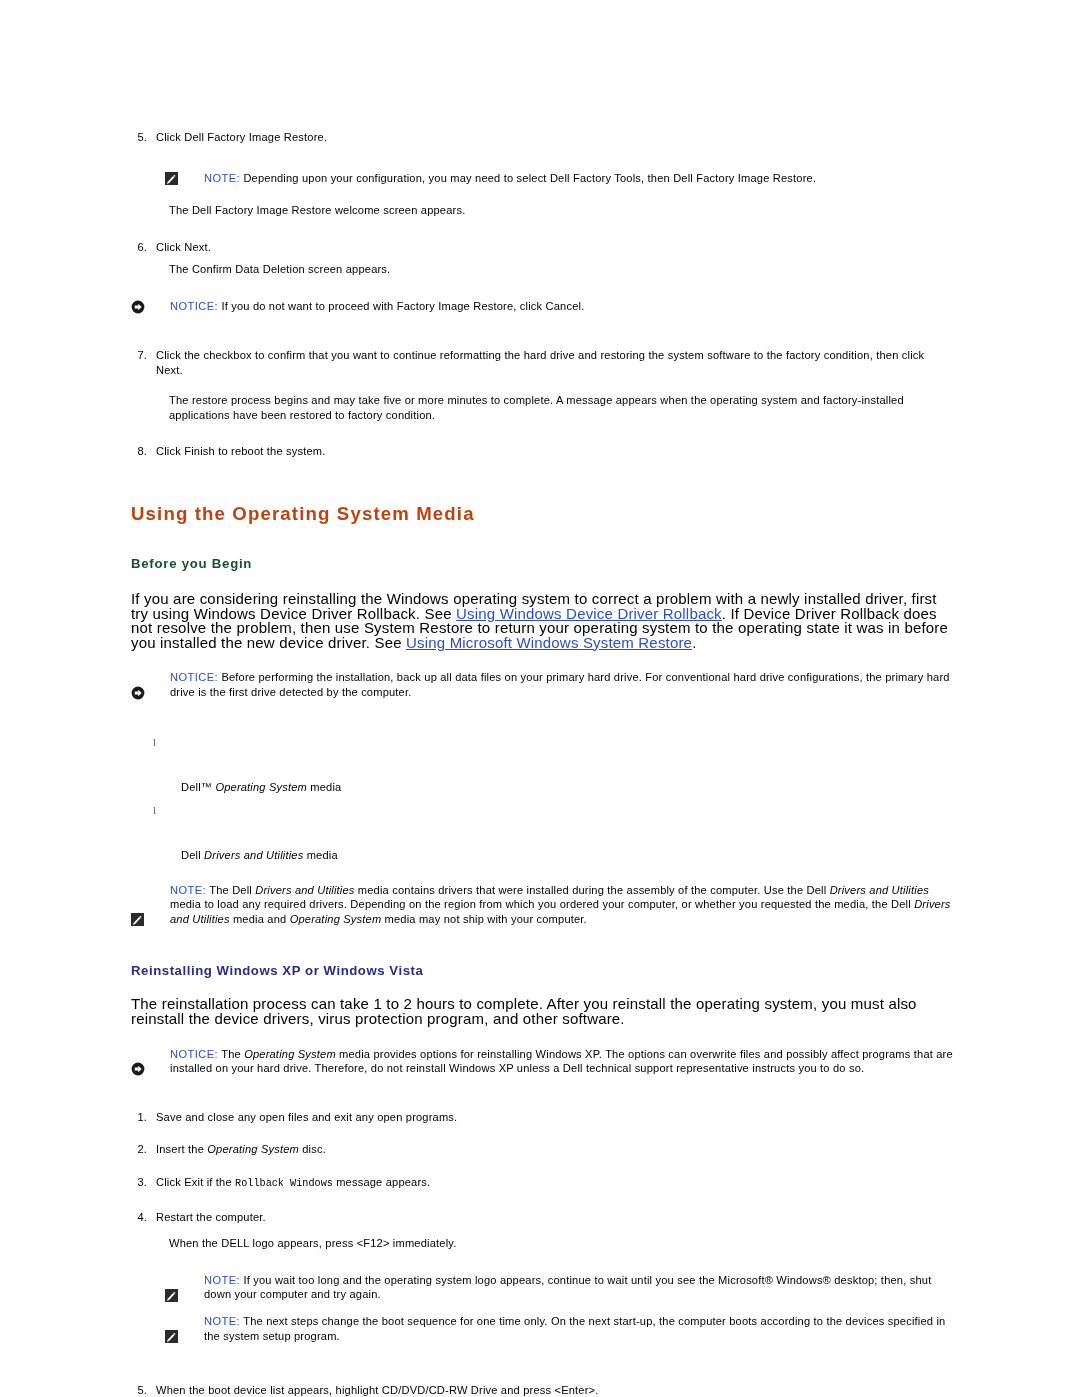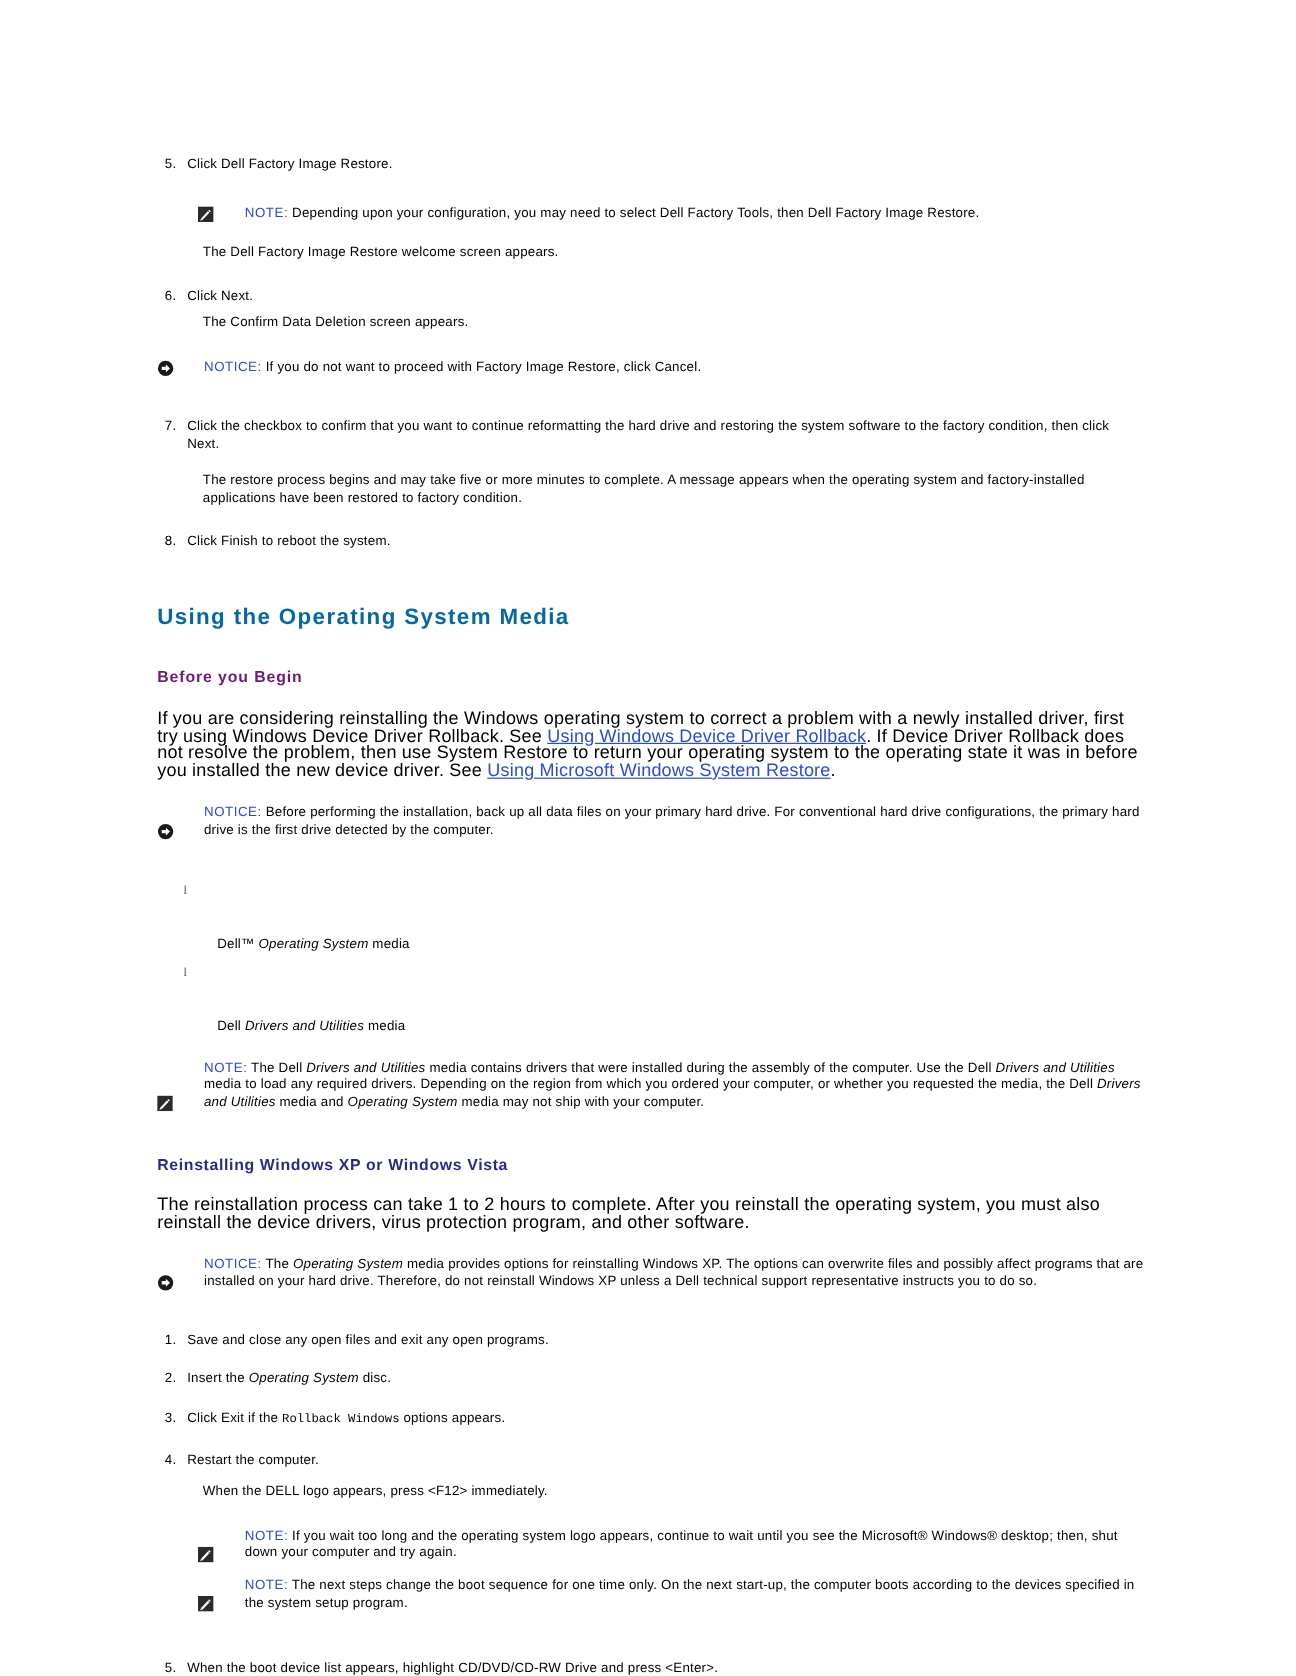--- a/index.html
+++ b/index.html
@@ -33,29 +33,29 @@
   .mono {
     font-family: "Liberation Mono", "DejaVu Sans Mono", monospace;
     font-size: 10.2px;
     letter-spacing: 0;
   }
 
   
   .h1 {
     font-size: 18.6px;
     font-weight: bold;
-    color: #0369a1;
+    color: #c2410c;
     letter-spacing: 1.15px;
     margin: 0;
     line-height: 22px;
   }
   .h2 {
     font-size: 13.2px;
     font-weight: bold;
-    color: #701a75;
+    color: #14532d;
     letter-spacing: 0.75px;
     margin: 0;
     line-height: 17px;
   }
   .h3 {
     font-size: 13.2px;
     font-weight: bold;
     color: #2a2a8c;
     letter-spacing: 0.55px;
     margin: 0;
@@ -310,21 +310,21 @@
 
   <div class="olrow">
     <div class="olnum">2.</div>
     <div class="oltext"><span>Insert the </span><i>Operating System</i><span> disc.</span></div>
   </div>
 
   <div class="sp-18"></div>
 
   <div class="olrow">
     <div class="olnum">3.</div>
-    <div class="oltext"><span>Click Exit if the </span><span class="mono">Rollback Windows</span><span> options appears.</span></div>
+    <div class="oltext"><span>Click Exit if the </span><span class="mono">Rollback Windows</span><span> message appears.</span></div>
   </div>
 
   <div class="sp-18"></div>
 
   <div class="olrow">
     <div class="olnum">4.</div>
     <div class="oltext">Restart the computer.</div>
   </div>
 
   <div class="sp-12"></div>

